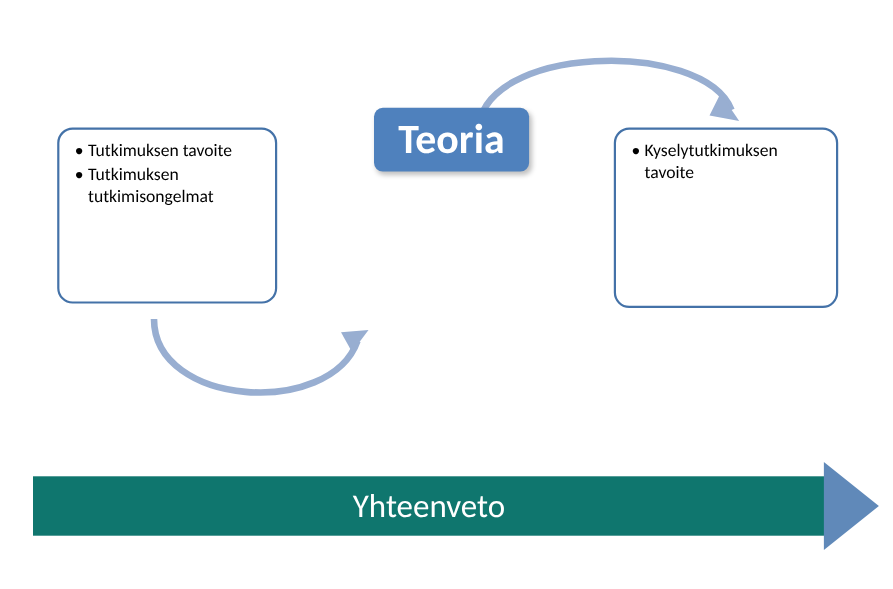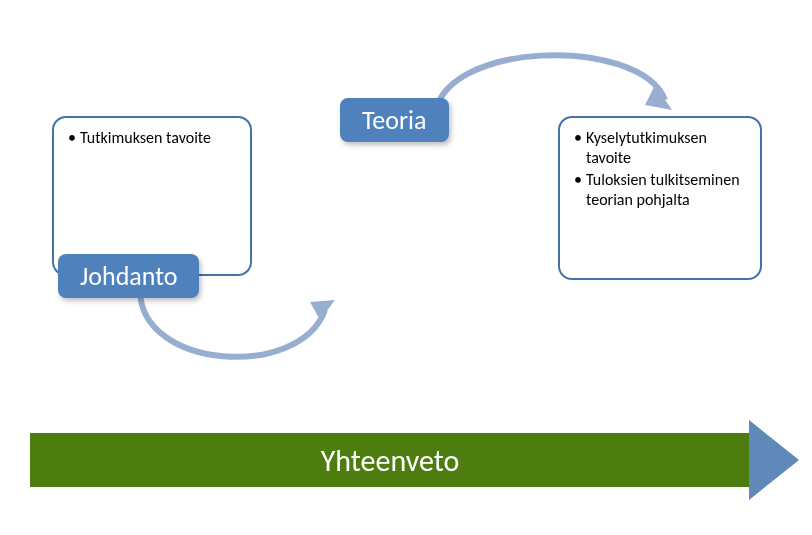--- a/index.html
+++ b/index.html
@@ -37,40 +37,41 @@
   .bullets li::before {
     content: "•";
     position: absolute;
     left: 0;
     top: 0;
   }
   .title-pill {
     position: absolute;
     background: #4f81bd;
     color: #fff;
-    font-size: 26px;
+    font-size: 38px;
     border-radius: 8px;
     padding: 6px 22px;
     box-shadow: 2px 3px 5px rgba(0,0,0,0.25);
     text-align: left;
+    font-weight: bold;
   }
   .big-arrow {
     position: absolute;
     left: 30px;
     top: 420px;
     width: 770px;
     height: 80px;
   }
   .big-arrow-shaft {
     position: absolute;
     left: 0;
     top: 13px;
     width: 720px;
     height: 54px;
-    background: #4d7c0f;
+    background: #0f766e;
     display: flex;
     align-items: center;
     justify-content: center;
     color: #fff;
     font-size: 30px;
   }
   .big-arrow-head {
     position: absolute;
     left: 719px;
     top: 0;
@@ -97,30 +98,29 @@
   </svg>
 
   <svg class="curve-arrow" style="left:420px; top:25px; width:260px; height:110px;" viewBox="0 0 260 110">
     <path d="M 15 95 C 15 15, 220 10, 245 75" stroke-width="6"></path>
     <polygon points="235,60 252,85 225,80" fill="#98aed1" stroke="none"></polygon>
   </svg>
 
   <div class="box-outline" style="left:52px; top:116px; width:200px; height:160px;">
     <ul class="bullets">
       <li>Tutkimuksen tavoite</li>
+      <li>Tutkimuksen tutkimisongelmat</li>
     </ul>
   </div>
-  <div class="title-pill" style="left:58px; top:254px;">Johdanto</div>
 
   <div class="title-pill" style="left:340px; top:98px;">Teoria</div>
 
   <div class="box-outline" style="left:558px; top:116px; width:204px; height:164px;">
     <ul class="bullets">
       <li>Kyselytutkimuksen tavoite</li>
-      <li>Tuloksien tulkitseminen teorian pohjalta</li>
     </ul>
   </div>
 
   <div class="big-arrow">
     <div class="big-arrow-shaft">
       <span>Yhteenveto</span>
     </div>
     <div class="big-arrow-head"></div>
   </div>
 

